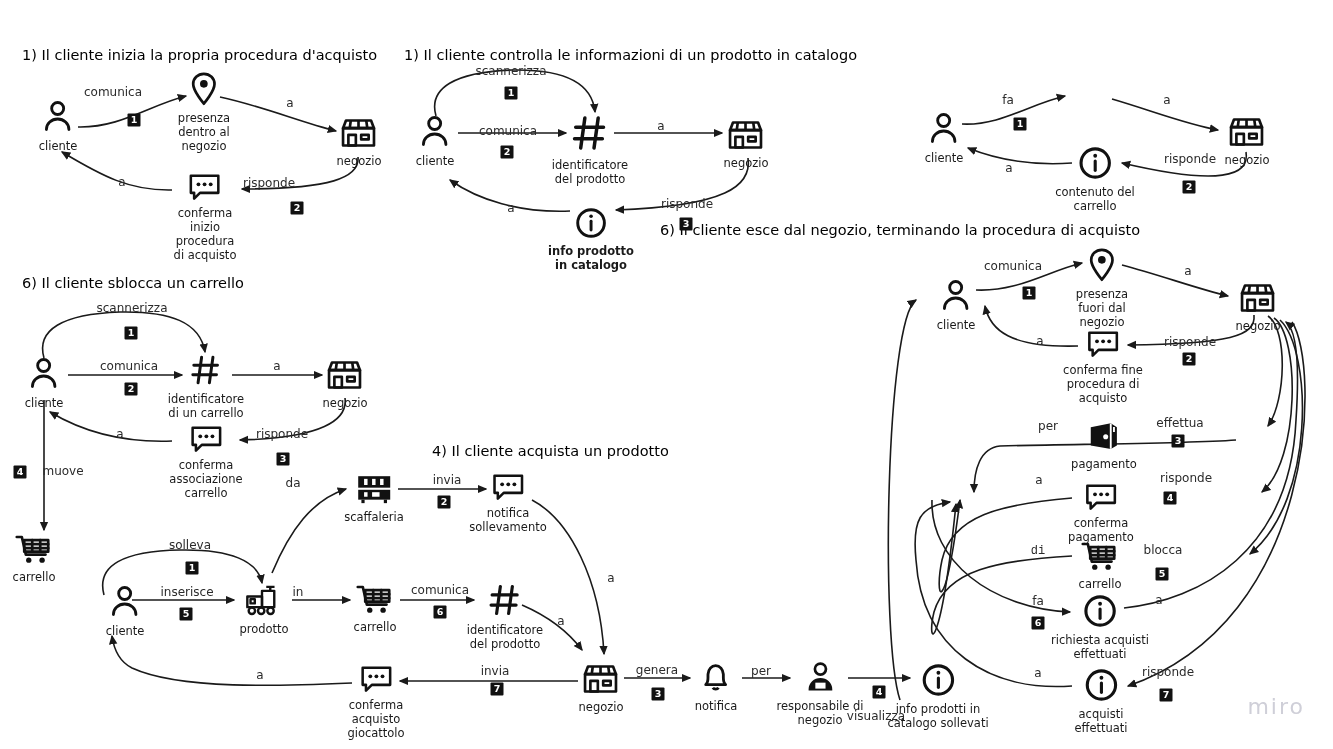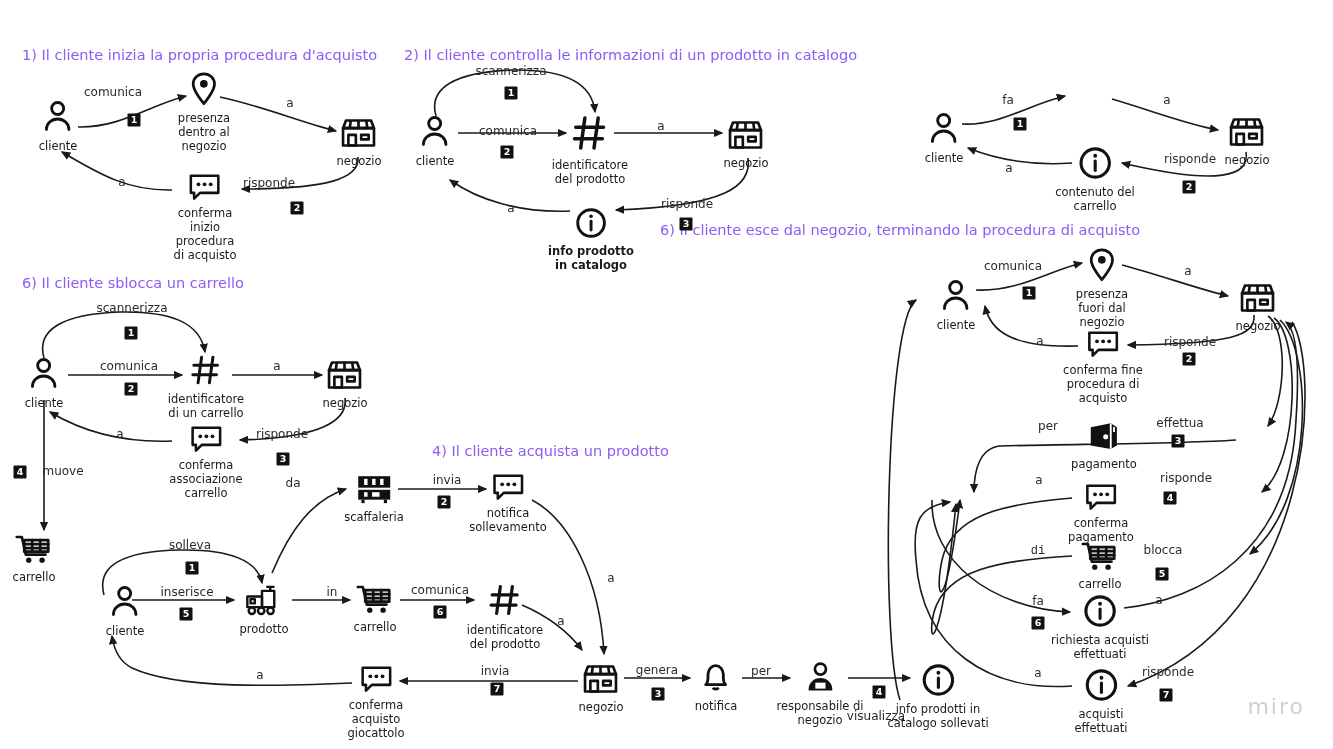--- a/index.html
+++ b/index.html
@@ -8,21 +8,21 @@
   #canvas{position:absolute;left:0;top:0;width:1333px;height:749px;}
   svg.layer{position:absolute;left:0;top:0;width:1333px;height:749px;overflow:visible;}
   .edge{fill:none;stroke:#1a1a1a;stroke-width:1.6;}
   .node{position:absolute;text-align:center;transform:translate(-50%,0);}
   .node .glyph{display:block;margin:0 auto;}
   .node .lbl{display:block;font-size:11.5px;line-height:14px;color:#1a1a1a;white-space:pre-line;margin-top:1px;}
   .elabel{position:absolute;transform:translate(-50%,-50%);font-size:12px;color:#2b2b2b;white-space:nowrap;}
   .badge{position:absolute;transform:translate(-50%,-50%);background:#111111;color:#ffffff;
          font-size:9.5px;font-weight:bold;line-height:12px;width:13px;height:13px;
          text-align:center;border-radius:1px;}
-  .sect-title{position:absolute;font-size:14.5px;color:#8b5cf6;white-space:nowrap;}
+  .sect-title{position:absolute;font-size:14.5px;color:#000000;white-space:nowrap;}
   #page-title{position:absolute;left:6px;top:4px;font-size:30px;color:#222222;letter-spacing:0px;}
   #miro{position:absolute;right:28px;bottom:30px;font-size:22px;color:#cfcfd8;letter-spacing:2px;}
 </style>
 </head>
 <body>
 
 <div id="canvas">
 
 
   <svg class="layer" viewBox="0 0 1333 749">
@@ -97,21 +97,21 @@
 
     <path class="edge" d="M 1292,322 C 1320,364 1318,620 1128,686" marker-end="url(#ah)"></path>
 
     <path class="edge" d="M 1072,686 C 990,692 922,650 916,560 C 912,520 920,506 950,502" marker-end="url(#ah)"></path>
 
     <path class="edge" d="M 900,700 C 880,640 886,320 916,300" marker-end="url(#ah)"></path>
   </svg>
 
   <div class="sect-title" style="left:22px;top:47px;">1) Il cliente inizia la propria procedura d'acquisto</div>
   <div class="sect-title" style="left:22px;top:275px;">6) Il cliente sblocca un carrello</div>
-  <div class="sect-title" style="left:404px;top:47px;">2) Il cliente controlla le informazioni di un prodotto in catalogo</div>
+  <div class="sect-title" style="left:404px;top:47px;">1) Il cliente controlla le informazioni di un prodotto in catalogo</div>
   <div class="sect-title" style="left:432px;top:443px;">4) Il cliente acquista un prodotto</div>
   <div class="sect-title" style="left:660px;top:222px;">6) Il cliente esce dal negozio, terminando la procedura di acquisto</div>
 
   <div class="node" style="left:58px;top:98px;">
     <span class="glyph">
       <svg width="36" height="36" viewBox="0 0 24 24" fill="none" stroke="#111" stroke-width="1.9" stroke-linecap="round">
         <circle cx="12" cy="7" r="4"></circle>
           <path d="M4.5 21 a7.5 7 0 0 1 15 0"></path>
       </svg></span>
     <span class="lbl">cliente</span>
@@ -539,21 +539,21 @@
   <div class="elabel" style="left:511px;top:208px;">a</div>
   <div class="badge" style="left:511px;top:93px;">1</div>
   <div class="badge" style="left:507px;top:152px;">2</div>
   <div class="badge" style="left:686px;top:224px;">3</div>
 
   <div class="elabel" style="left:190px;top:545px;">solleva</div>
   <div class="elabel" style="left:293px;top:483px;">da</div>
   <div class="elabel" style="left:447px;top:480px;">invia</div>
   <div class="elabel" style="left:611px;top:578px;">a</div>
   <div class="elabel" style="left:187px;top:592px;">inserisce</div>
-  <div class="elabel" style="left:332px;top:592px;">in</div>
+  <div class="elabel" style="left:298px;top:592px;">in</div>
   <div class="elabel" style="left:440px;top:590px;">comunica</div>
   <div class="elabel" style="left:561px;top:621px;">a</div>
   <div class="elabel" style="left:657px;top:670px;">genera</div>
   <div class="elabel" style="left:761px;top:671px;">per</div>
   <div class="elabel" style="left:876px;top:672px;margin-top:44px;">visualizza</div>
   <div class="elabel" style="left:495px;top:671px;">invia</div>
   <div class="elabel" style="left:260px;top:675px;">a</div>
   <div class="badge" style="left:192px;top:568px;">1</div>
   <div class="badge" style="left:444px;top:502px;">2</div>
   <div class="badge" style="left:658px;top:694px;">3</div>

